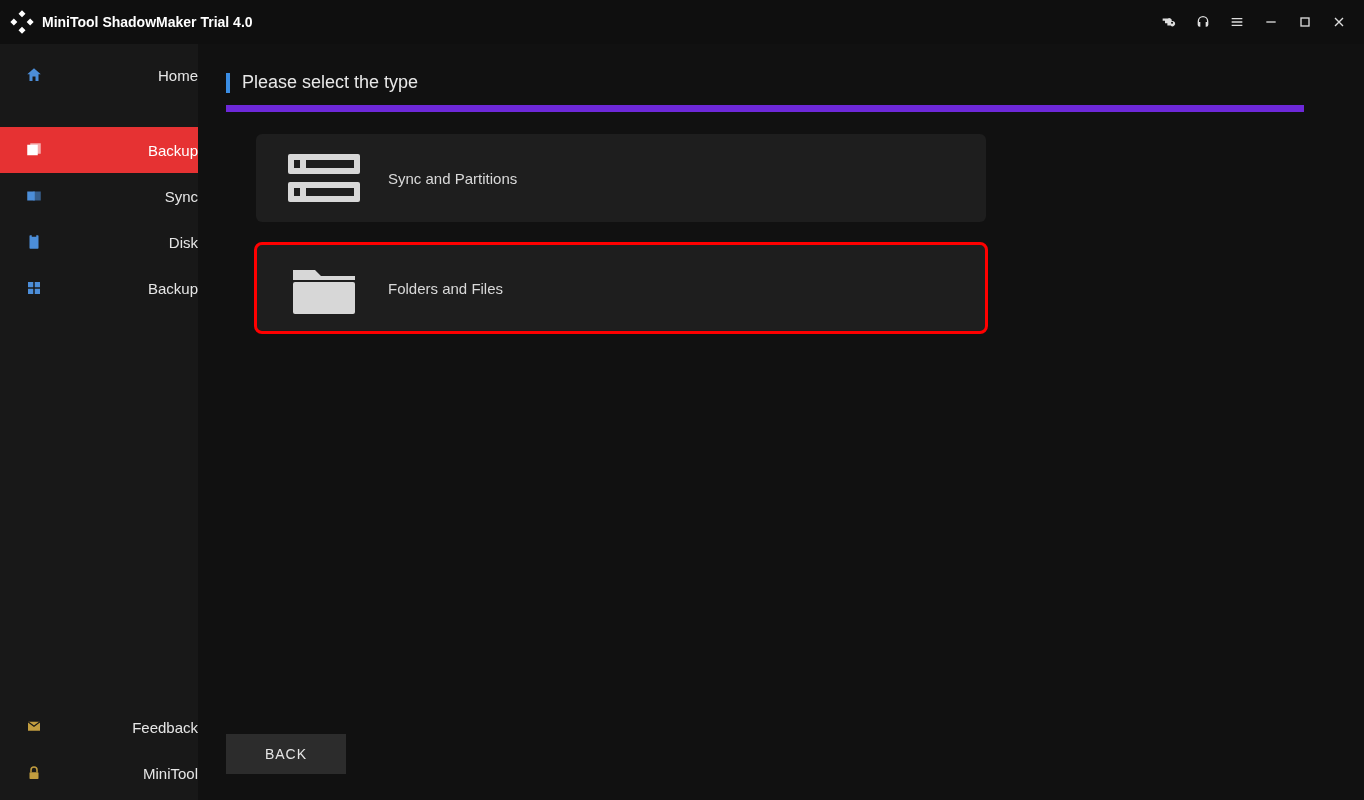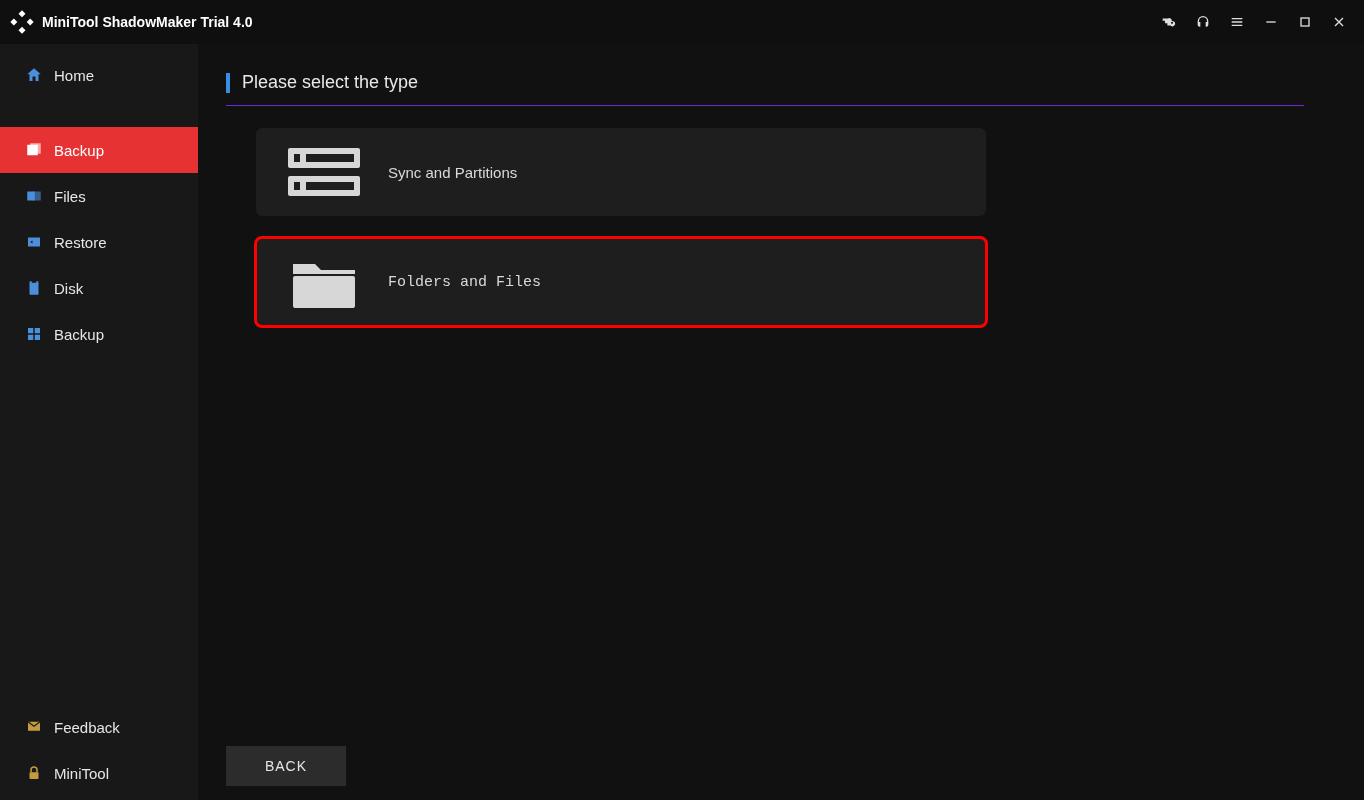--- a/index.html
+++ b/index.html
@@ -12,42 +12,42 @@
   .titlebar .title { font-size: 14px; font-weight: 600; }
   .titlebar .spacer { flex: 1; }
   .titlebar .ctrl { width: 34px; height: 44px; display: flex; align-items: center; justify-content: center; color: #ddd; cursor: pointer; }
   .titlebar .ctrl svg { width: 16px; height: 16px; }
 
   .body { flex: 1; display: flex; min-height: 0; }
 
   
   .sidebar { width: 198px; background: #181818; display: flex; flex-direction: column; }
   .nav { padding-top: 8px; }
-  .nav-item { display: flex; align-items: center; height: 46px; padding-left: 54px; color: #e6e6e6; font-size: 15px; cursor: pointer; position: relative; }
+  .nav-item { display: flex; align-items: center; height: 46px; padding-left: 54px; color: #e6e6e6; font-size: 15px; cursor: pointer; position: relative; justify-content: flex-end; }
   .nav-item .icon { position: absolute; left: 24px; width: 20px; height: 20px; display: flex; align-items: center; justify-content: center; }
   .nav-item .icon svg { width: 18px; height: 18px; fill: #4c8ed9; }
   .nav-item.active { background: #e63233; color: #fff; margin-top: 29px; }
   .nav-item.active .icon svg { fill: #fff; }
   .sidebar .spacer { flex: 1; }
   .sidebar .bottom { padding-bottom: 4px; }
   .sidebar .bottom .nav-item .icon svg { fill: #c29d3f; }
 
   
   .main { flex: 1; background: #111111; position: relative; padding: 28px 60px 0 28px; display: flex; flex-direction: column; }
-  .page-header { display: flex; align-items: center; border-bottom: 1px solid #6d28d9; padding-bottom: 12px; }
+  .page-header { display: flex; align-items: center; border-bottom: 7px solid #6d28d9; padding-bottom: 12px; }
   .page-header .bar { width: 4px; height: 20px; background: #3a8de4; margin-right: 12px; }
   .page-header .title { color: #e8e8e8; font-size: 18px; }
 
   .options { margin-top: 22px; padding-left: 30px; }
   .option-card { width: 730px; height: 88px; background: #1e1e1e; border-radius: 6px; display: flex; align-items: center; padding-left: 32px; cursor: pointer; margin-bottom: 22px; color: #d9d9d9; font-size: 15px; }
   .option-card .card-icon { width: 72px; height: 56px; display: flex; align-items: center; justify-content: center; margin-right: 28px; }
   .option-card .card-icon svg { fill: #d7d7d7; }
-  .option-card.highlight { outline: 3px solid #ff0000; outline-offset: -1px; font-family: Liberation Mono, monospace; }
-
-  .footer { position: absolute; left: 28px; bottom: 14px; }
+  .option-card.highlight { outline: 3px solid #ff0000; outline-offset: -1px; }
+
+  .footer { position: absolute; left: 28px; bottom: 26px; }
   .back-btn { width: 120px; height: 40px; background: #2c2c2c; color: #e6e6e6; border: none; font-size: 14px; letter-spacing: 1px; cursor: pointer; }
 </style>
 </head>
 <body>
 
 <div class="app">
 
   <div class="titlebar">
     <div class="logo">
       <svg viewBox="0 0 24 24">
@@ -112,32 +112,23 @@
           <span>Backup</span>
         </div>
 
         <div class="nav-item">
           <span class="icon">
             <svg viewBox="0 0 24 24">
                 <rect x="3" y="6" width="10" height="12"></rect>
                 <rect x="11" y="6" width="10" height="12" opacity="0.6"></rect>
               </svg>
           </span>
-          <span>Files</span>
-        </div>
-
-        <div class="nav-item">
-          <span class="icon">
-            <svg viewBox="0 0 24 24">
-                <rect x="4" y="6" width="16" height="12"></rect>
-                <path d="M10 10l-3 2 3 2z" fill="#181818"></path>
-              </svg>
-          </span>
-          <span>Restore</span>
-        </div>
+          <span>Sync</span>
+        </div>
+
 
 
         <div class="nav-item">
           <span class="icon">
             <svg viewBox="0 0 24 24">
                 <rect x="6" y="3" width="12" height="18" rx="1"></rect>
                 <rect x="9" y="2" width="6" height="3" fill="#181818"></rect>
               </svg>
           </span>
           <span>Disk</span>

